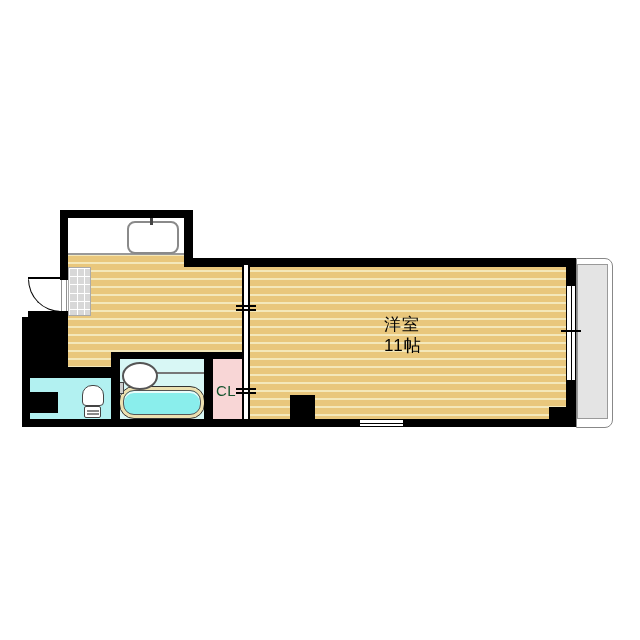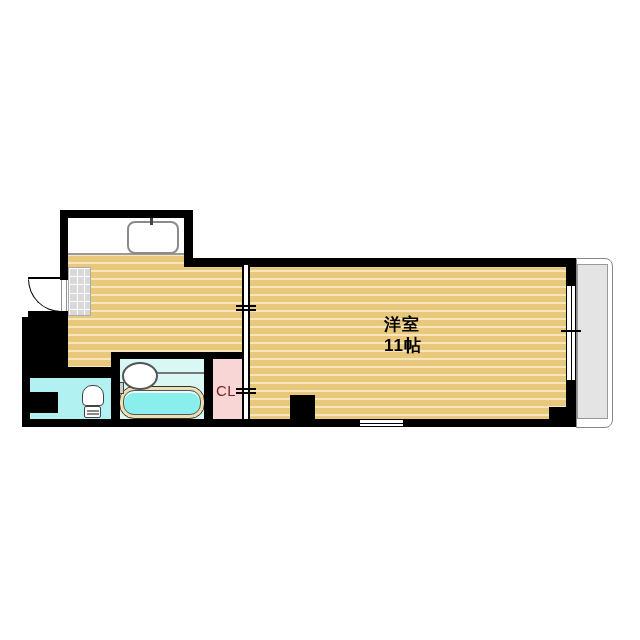--- a/index.html
+++ b/index.html
@@ -33,21 +33,21 @@
   .tub-in{position:absolute;left:3px;right:3px;top:3px;bottom:3px;background:var(--tub-water);
           border:1px solid #555;border-radius:11px;box-shadow:inset 0 2px 0 rgba(255,255,255,.8);}
   .basin{background:#fff;border:2px solid #555;border-radius:50%;}
   .bowl{background:#fff;border:1.5px solid #444;border-radius:10px 10px 4px 4px;}
   .tank{background:#fff;border:1.5px solid #444;border-radius:2px;}
   .door-leaf{background:#000;}
   .door-arc{border:1.5px solid transparent;border-left-color:#000;border-bottom-color:#000;
             border-radius:0 0 0 100%;}
   .jamb{background:#909090;}
   .room-label{color:#000;font-size:17px;line-height:21px;font-weight:500;letter-spacing:1px;white-space:pre;}
-  .cl-label{color:#7f1d1d;font-size:15px;font-weight:500;letter-spacing:.5px;}
+  .cl-label{color:#14532d;font-size:15px;font-weight:500;letter-spacing:.5px;}
 </style>
 </head>
 <body>
 
 <div class="page">
 
   <div class="abs floor" style="left:68px;top:254px;width:45px;height:113px;"></div>
   <div class="abs floor" style="left:113px;top:254px;width:71px;height:98px;"></div>
   <div class="abs floor off" style="left:184px;top:267px;width:58px;height:85px;"></div>
   <div class="abs floor off" style="left:250px;top:267px;width:316px;height:152px;"></div>
@@ -106,16 +106,16 @@
   <div class="abs tick" style="left:561px;top:330px;width:20px;height:2px;"></div>
   <div class="abs win" style="left:359px;top:419px;width:45px;height:8px;">
     <div style="position:absolute;left:0;top:2.5px;width:100%;height:1.5px;background:#000;"></div>
   </div>
 
   <div class="abs jamb" style="left:61px;top:280px;width:1px;height:31px;"></div>
   <div class="abs jamb" style="left:66px;top:280px;width:1px;height:31px;"></div>
   <div class="abs door-leaf" style="left:28px;top:277px;width:33px;height:2px;"></div>
   <div class="abs door-arc" style="left:28px;top:279px;width:33px;height:33px;"></div>
 
-  <div class="abs room-label" style="left:384px;top:314px;font-weight:bold;"><span>洋室</span><br><span>11帖</span></div>
+  <div class="abs room-label" style="left:384px;top:314px;"><span>洋室</span><br><span>11帖</span></div>
   <div class="abs cl-label" style="left:216px;top:382px;">CL</div>
 
 </div>
 
 </body></html>

